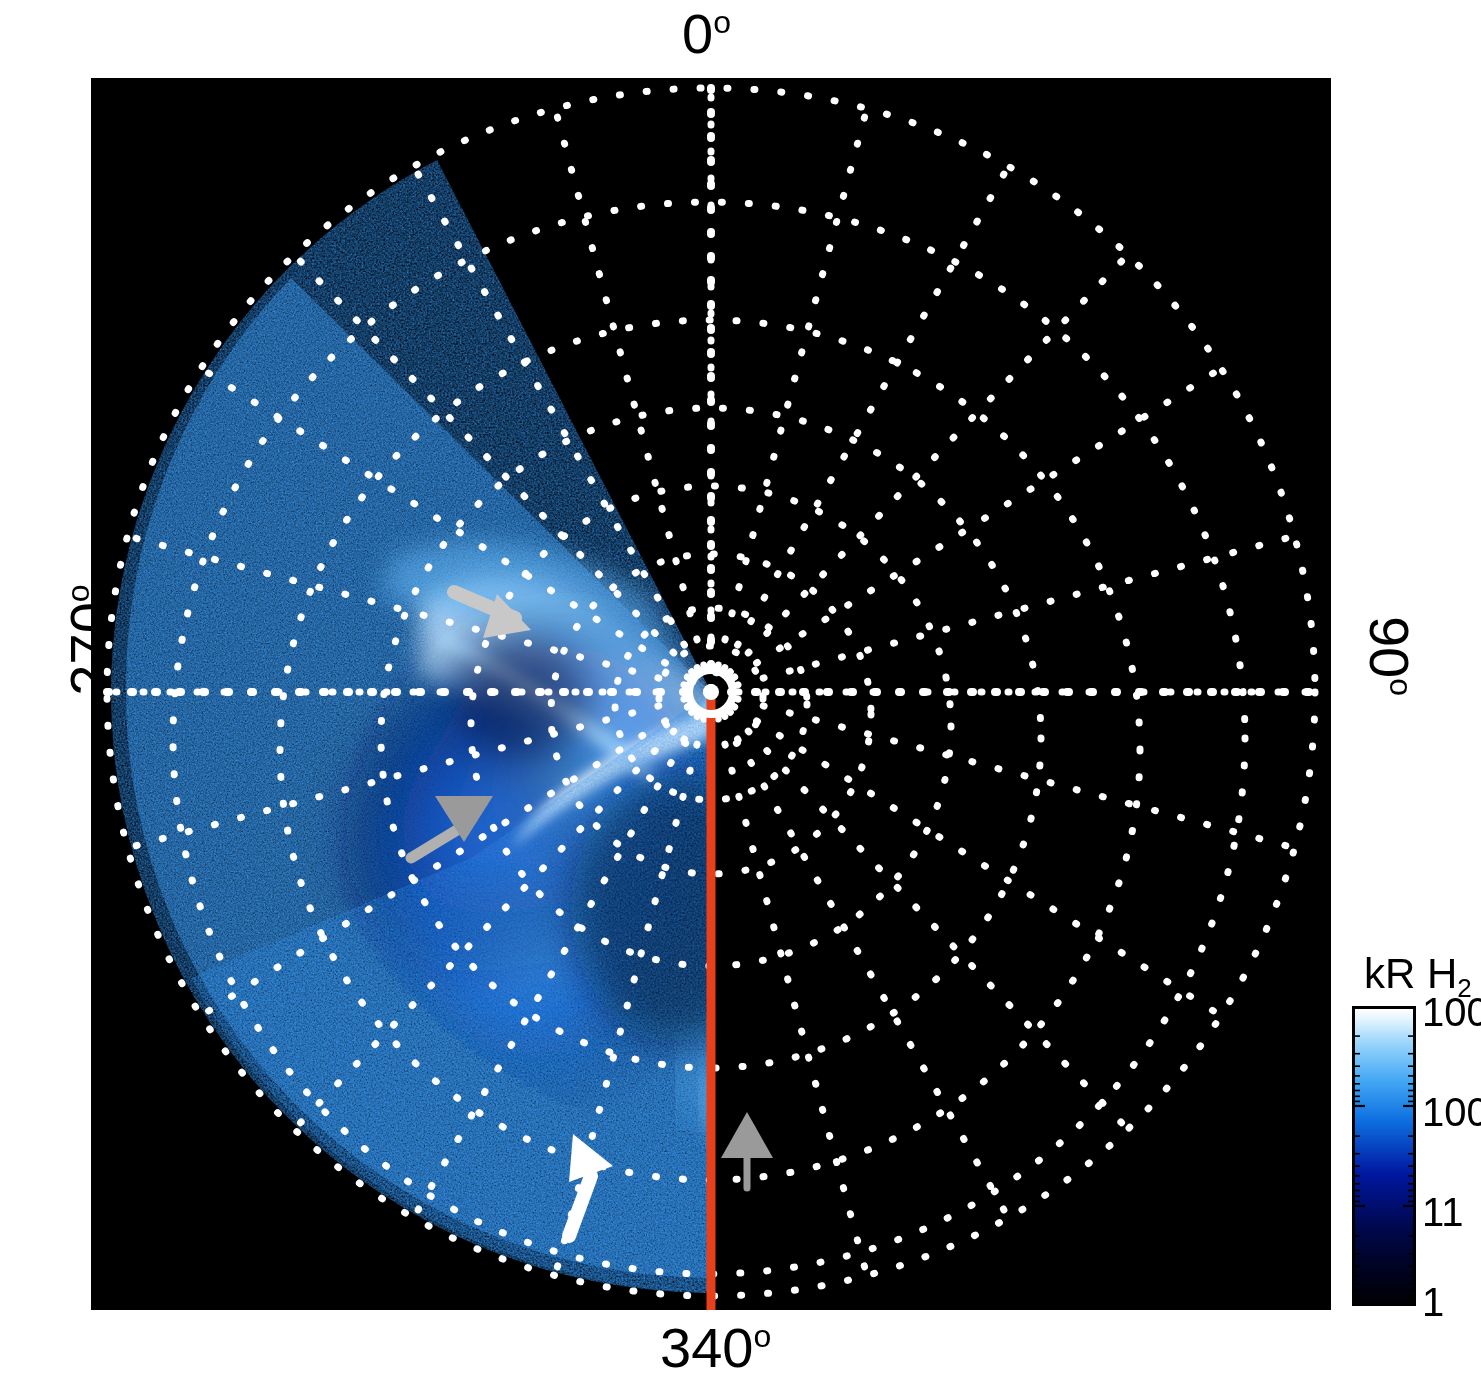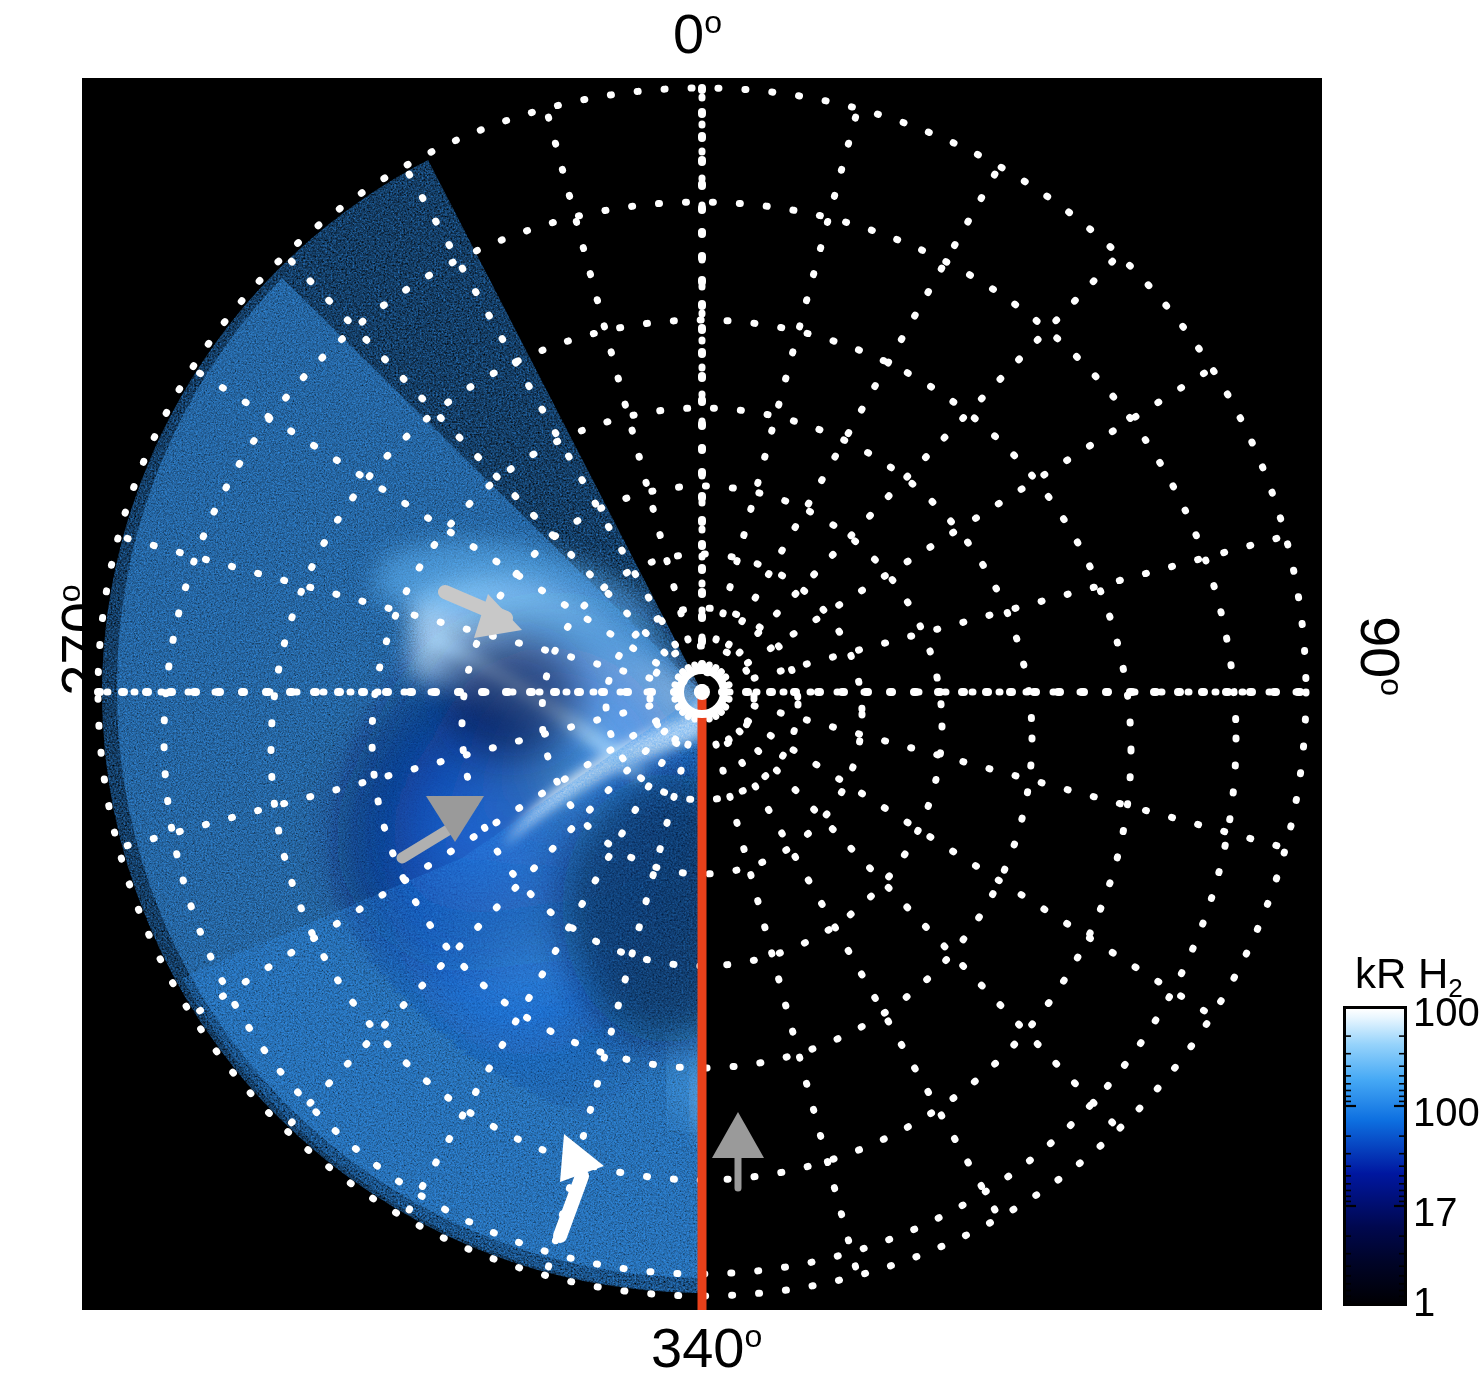--- a/index.html
+++ b/index.html
@@ -1,19 +1,19 @@
 <!DOCTYPE html>
 <html><head>
 <meta charset="utf-8">
 <style>
   html,body{margin:0;padding:0;background:#ffffff;}
   body{width:1481px;height:1386px;position:relative;overflow:hidden;
        font-family:"Liberation Sans", sans-serif;}
 
-  #root{position:absolute;left:7px;top:0;width:1256px;height:1386px;background:#fff;}
+  #root{position:absolute;left:16px;top:0;width:1256px;height:1386px;background:#fff;}
 
   
   #panel{position:absolute;left:75px;top:78px;width:1240px;height:1232px;
          background:#000;overflow:hidden;}
   #panelsvg{position:absolute;left:0;top:0;width:1240px;height:1232px;}
 
   
   .axlabel{position:absolute;color:#000;font-size:56px;line-height:1;
            white-space:nowrap;font-family:"Liberation Sans", sans-serif;}
   .axlabel .deg{font-size:32px;vertical-align:super;}
@@ -311,16 +311,16 @@
         <line x1="64" y1="284.5" x2="56" y2="284.5"></line>
       <line x1="0" y1="290.3" x2="8" y2="290.3"></line> 
         <line x1="64" y1="290.3" x2="56" y2="290.3"></line>
       <line x1="0" y1="295.4" x2="8" y2="295.4"></line> 
         <line x1="64" y1="295.4" x2="56" y2="295.4"></line>
     </g>
   </svg>
 
   <div class="cblabel" style="top:990px;">1000</div>
   <div class="cblabel" style="top:1090px;">100</div>
-  <div class="cblabel" style="top:1190px;">17</div>
+  <div class="cblabel" style="top:1190px;">11</div>
   <div class="cblabel" style="top:1280px;">1</div>
 
 </div>
 
 </body></html>

